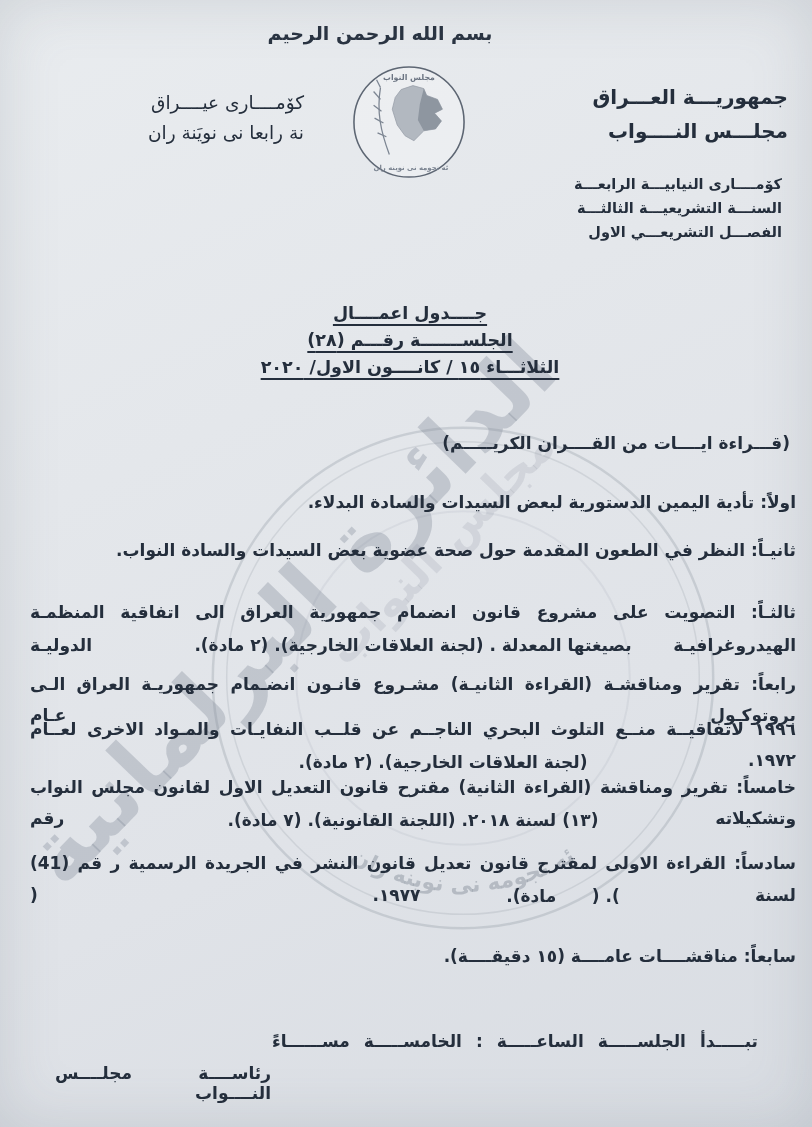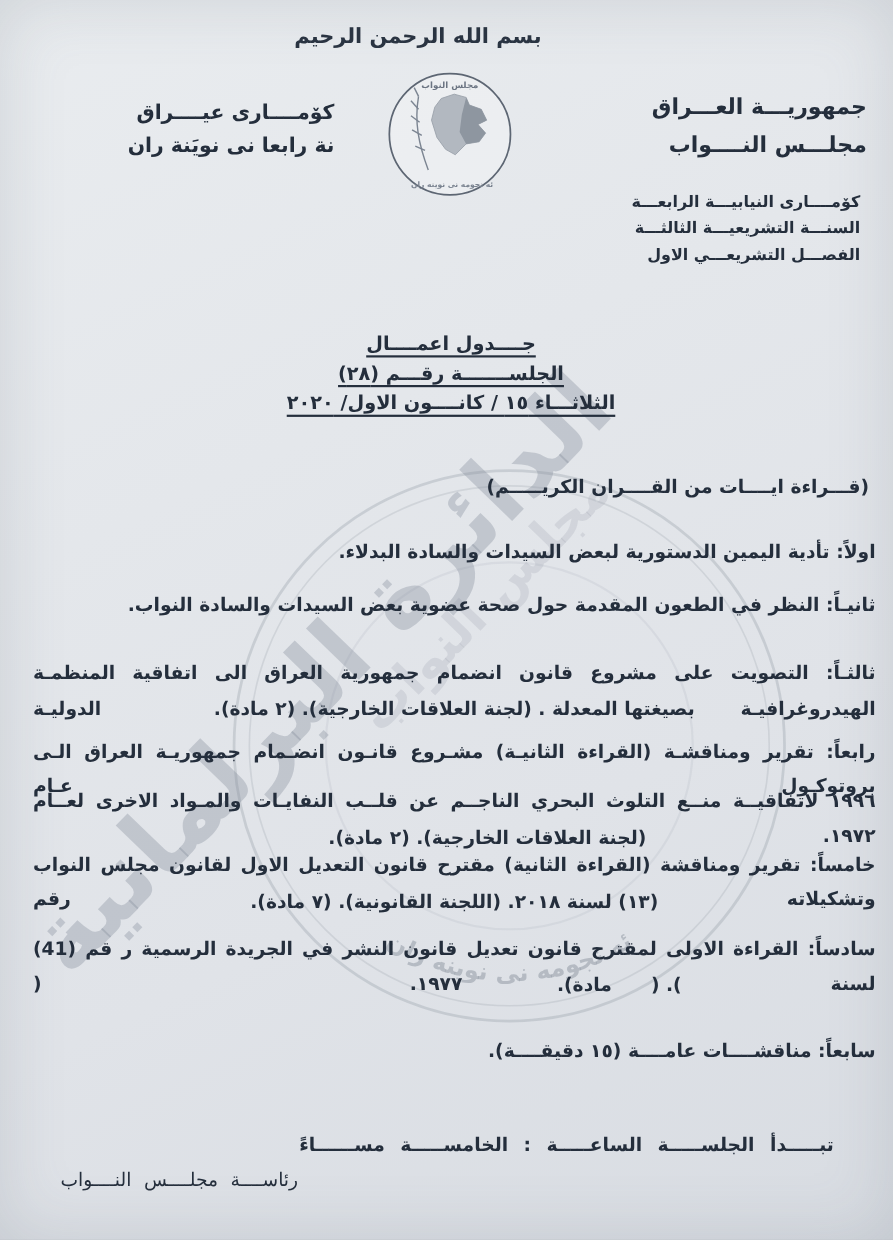--- a/index.html
+++ b/index.html
@@ -31,21 +31,21 @@
   }
   .stamp{position:absolute;left:185px;top:400px;}
   
   .bismillah{
     position:absolute;top:22px;left:0;width:680px;text-align:center;
     padding-left:80px;box-sizing:border-box;
     font-size:19px;font-weight:bold;color:#2a3442;
   }
   .hdr-kurdish{
     position:absolute;left:48px;top:88px;width:256px;text-align:right;
-    font-size:18.5px;font-weight:bold;line-height:30px;direction:rtl;
+    font-size:18.5px;font-weight:normal;line-height:30px;direction:rtl;
   }
   .emblem{position:absolute;left:350px;top:60px;}
   .hdr-arabic{
     position:absolute;right:24px;top:80px;width:260px;text-align:right;
     font-size:20px;font-weight:bold;line-height:34px;direction:rtl;
   }
   .hdr-session{
     position:absolute;right:30px;top:172px;width:250px;text-align:right;
     font-size:14.5px;font-weight:bold;line-height:24px;direction:rtl;
   }
@@ -76,21 +76,21 @@
   .i6{top:835px;line-height:32px;}
   .i7{top:946px;}
   
   .footer-time{
     position:absolute;right:54px;top:1031px;width:486px;
     font-size:17px;font-weight:bold;direction:rtl;
     text-align:justify;text-align-last:justify;
   }
   .signature{
     position:absolute;left:55px;top:1063px;width:216px;
-    font-size:17px;font-weight:normal;direction:rtl;
+    font-size:17px;font-weight:bold;direction:rtl;
     text-align:justify;text-align-last:justify;
   }
 </style>
 </head>
 <body>
 
 <div class="page">
 
   <div class="wm-layer">
     <svg class="stamp" width="556" height="556" viewBox="0 0 560 560">

